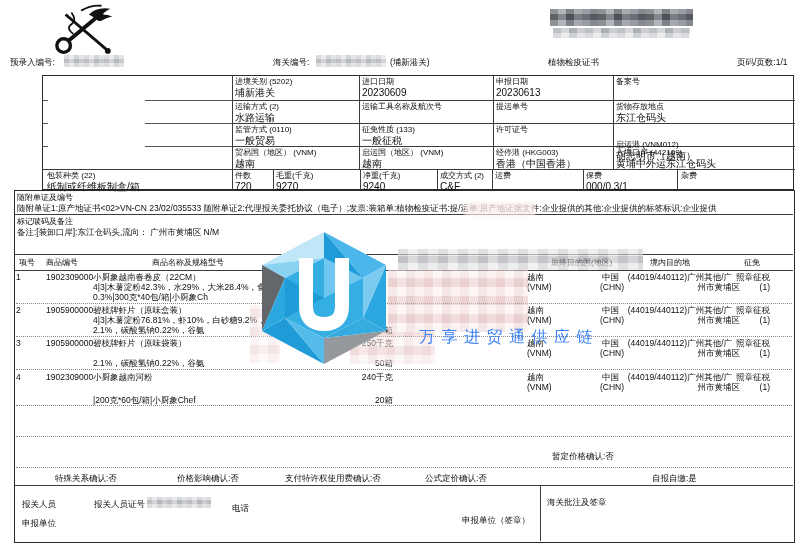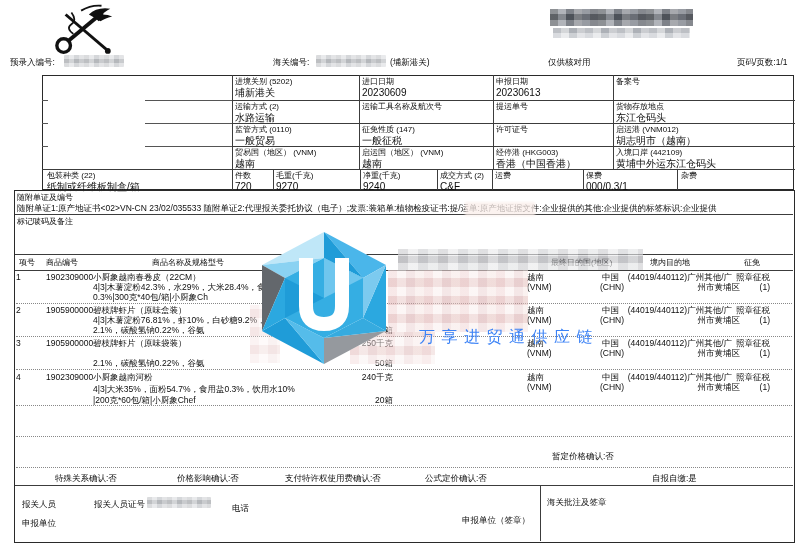--- a/index.html
+++ b/index.html
@@ -58,21 +58,21 @@
     <div class="mos-dark" style="height:17px"></div>
     <div style="height:2px"></div>
     <div class="mos-light" style="height:10px;margin:0 3px"></div>
   </div>
 
   <div class="t t9" style="left:10px;top:57px">预录入编号:</div>
   <div class="mos-sm" style="left:64px;top:55px;width:60px;height:12px"></div>
   <div class="t t9" style="left:273px;top:57px">海关编号:</div>
   <div class="mos-sm" style="left:316px;top:55px;width:70px;height:12px"></div>
   <div class="t t9" style="left:390px;top:57px">(埔新港关)</div>
-  <div class="t t9" style="left:548px;top:57px">仅供核对用</div>
+  <div class="t t9" style="left:548px;top:57px">植物检疫证书</div>
   <div class="t t9" style="left:737px;top:57px">页码/页数:1/1</div>
 
   <div class="box" style="left:42px;top:75px;width:750px;height:113px"></div>
   <div class="vl" style="left:232px;top:75px;height:115px"></div>
   <div class="vl" style="left:359px;top:75px;height:94px"></div>
   <div class="vl" style="left:493px;top:75px;height:94px"></div>
   <div class="vl" style="left:613px;top:75px;height:94px"></div>
   <div class="hl" style="left:232px;top:100px;width:563px"></div>
   <div class="hl" style="left:232px;top:123px;width:563px"></div>
   <div class="hl" style="left:232px;top:146px;width:563px"></div>
@@ -122,28 +122,28 @@
   <div class="cell" style="left:616px;top:102px">
     <div class="cl">货物存放地点</div>
     <div class="cv">东江仓码头</div>
   </div>
 
   <div class="cell" style="left:235px;top:125px">
     <div class="cl">监管方式 (0110)</div>
     <div class="cv">一般贸易</div>
   </div>
   <div class="cell" style="left:362px;top:125px">
-    <div class="cl">征免性质 (147)</div>
+    <div class="cl">征免性质 (133)</div>
     <div class="cv">一般征税</div>
   </div>
   <div class="cell" style="left:496px;top:125px">
     <div class="cl">许可证号</div>
     <div class="cv"></div>
   </div>
-  <div class="cell" style="left:616px;top:125px">
+  <div class="cell" style="left:616px;top:140px">
     <div class="cl">启运港 (VNM012)</div>
     <div class="cv">胡志明市（越南）</div>
   </div>
 
   <div class="cell" style="left:235px;top:148px">
     <div class="cl">贸易国（地区） (VNM)</div>
     <div class="cv">越南</div>
   </div>
   <div class="cell" style="left:362px;top:148px">
     <div class="cl">启运国（地区） (VNM)</div>
@@ -200,20 +200,21 @@
   <div class="hl dot" style="left:16px;top:369px;width:776px"></div>
   <div class="hl dot" style="left:16px;top:405px;width:776px"></div>
   <div class="hl dot" style="left:16px;top:436px;width:776px"></div>
   <div class="hl dot" style="left:16px;top:467px;width:776px"></div>
   <div class="hl" style="left:15px;top:485px;width:778px"></div>
   <div class="vl" style="left:540px;top:485px;height:56px"></div>
 
   <div class="t" style="left:17px;top:193px">随附单证及编号</div>
   <div class="t t9" style="left:17px;top:203px">随附单证1:原产地证书&lt;02&gt;VN-CN 23/02/035533 随附单证2:代理报关委托协议（电子）;发票:装箱单:植物检疫证书:提/运单:原产地证据文件:企业提供的其他:企业提供的标签标识:企业提供</div>
   <div class="t" style="left:17px;top:217px">标记唛码及备注</div>
+  <div class="t t9" style="left:17px;top:227px">备注:[装卸口岸]:东江仓码头,流向： 广州市黄埔区 N/M</div>
 
   <div class="t" style="left:19px;top:258px">项号</div>
   <div class="t" style="left:46px;top:258px">商品编号</div>
   <div class="t" style="left:152px;top:258px">商品名称及规格型号</div>
   <div class="t" style="left:551px;top:258px">最终目的国(地区)</div>
   <div class="t" style="left:650px;top:258px">境内目的地</div>
   <div class="t" style="left:744px;top:258px">征免</div>
 
   <div class="t t9" style="left:16px;top:272px">1</div>
   <div class="t t9" style="left:46px;top:272px">1902309000</div>
@@ -255,21 +256,20 @@
   <div class="t t9" style="left:602px;top:338px">中国</div>
   <div class="t t9" style="left:600px;top:348px">(CHN)</div>
   <div class="ra" style="right:68px;top:338px">(44019/440112)广州其他/广</div>
   <div class="ra" style="right:60px;top:348px">州市黄埔区</div>
   <div class="ra" style="right:30px;top:338px">照章征税</div>
   <div class="ra" style="right:30px;top:348px">(1)</div>
 
   <div class="t t9" style="left:16px;top:372px">4</div>
   <div class="t t9" style="left:46px;top:372px">1902309000</div>
   <div class="t t9" style="left:93px;top:372px">小厨象越南河粉</div>
-  <div class="t t9" style="left:93px;top:384px">4|3|大米35%，面粉54.7%，食用盐0.3%，饮用水10%</div>
   <div class="t t9" style="left:93px;top:395px">|200克*60包/箱|小厨象Chef</div>
   <div class="ra" style="right:407px;top:372px">240千克</div>
   <div class="ra" style="right:407px;top:395px">20箱</div>
   <div class="t t9" style="left:527px;top:372px">越南</div>
   <div class="t t9" style="left:527px;top:382px">(VNM)</div>
   <div class="t t9" style="left:602px;top:372px">中国</div>
   <div class="t t9" style="left:600px;top:382px">(CHN)</div>
   <div class="ra" style="right:68px;top:372px">(44019/440112)广州其他/广</div>
   <div class="ra" style="right:60px;top:382px">州市黄埔区</div>
   <div class="ra" style="right:30px;top:372px">照章征税</div>

